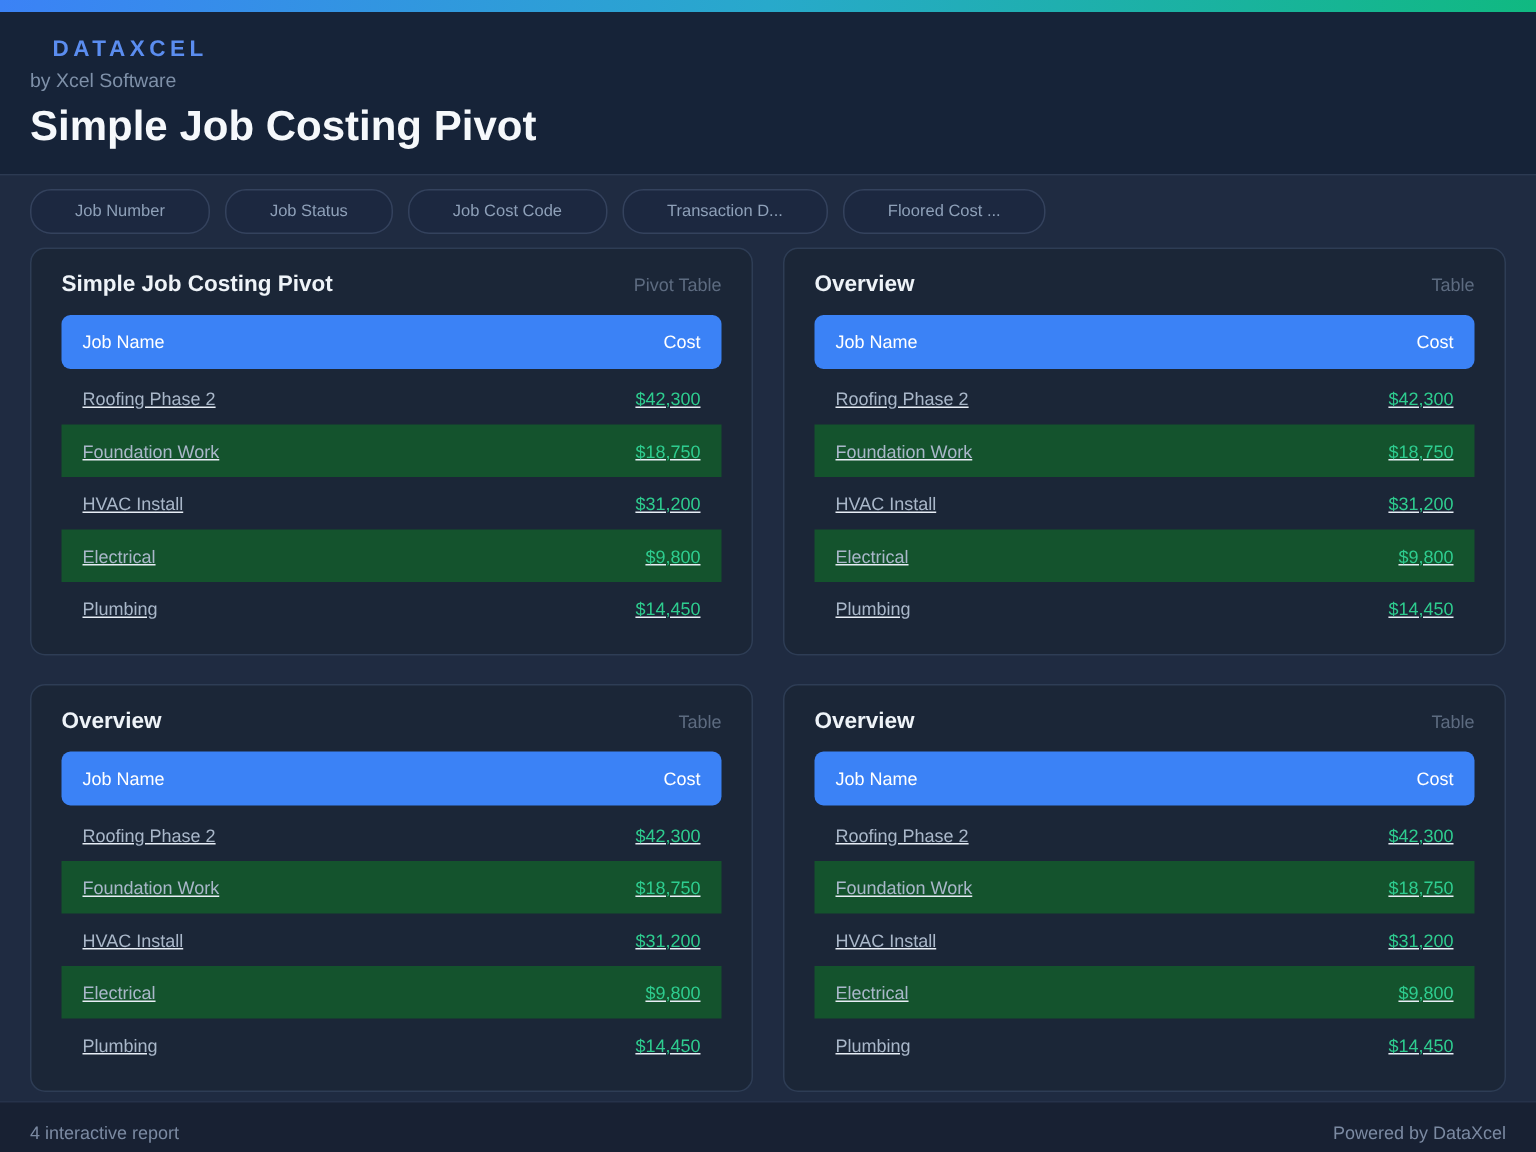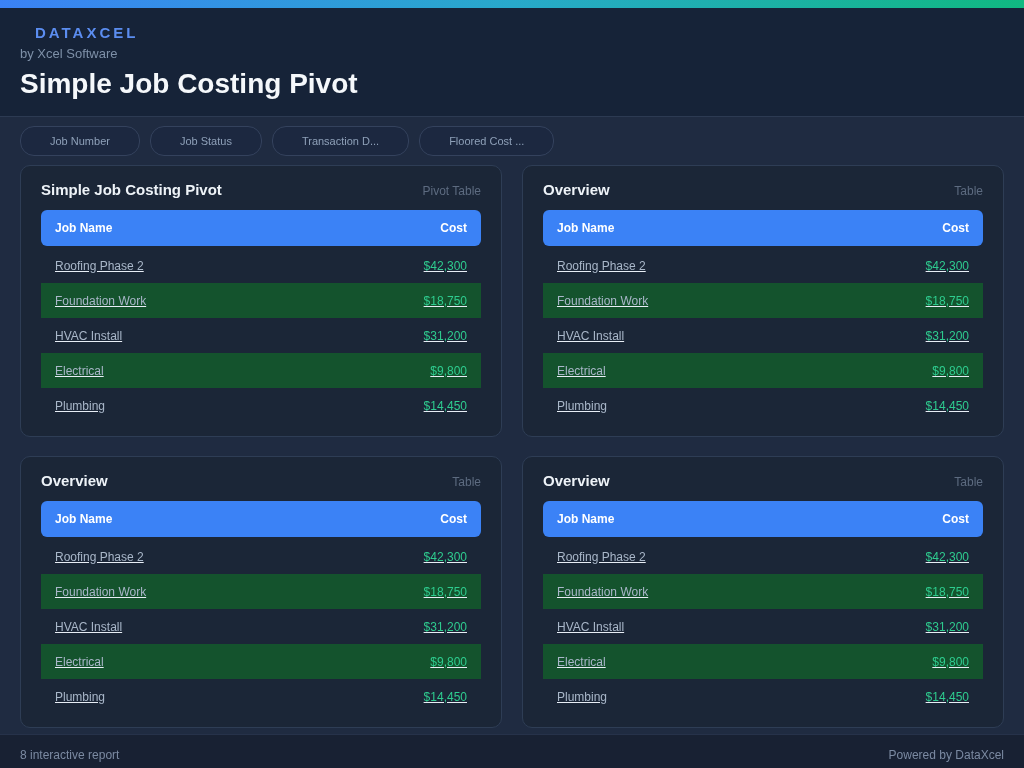--- a/index.html
+++ b/index.html
@@ -114,21 +114,21 @@
     height: 36px;
     flex: 0 0 36px;
     background: #3b82f6;
     border-radius: 6px;
     display: flex;
     justify-content: space-between;
     align-items: center;
     padding: 0 14px;
     color: #ffffff;
     font-size: 12px;
-    font-weight: bold;
+    font-weight: normal;
   }
   .tbl-body { margin-top: 2px; text-decoration: underline; }
   .row {
     height: 35px;
     display: flex;
     justify-content: space-between;
     align-items: center;
     padding: 0 14px;
     font-size: 12px;
     cursor: pointer;
@@ -158,20 +158,21 @@
 
 <div class="header">
   <div class="brand">DATAXCEL</div>
   <div class="byline">by Xcel Software</div>
   <div class="page-title">Simple Job Costing Pivot</div>
 </div>
 
 <div class="filter-bar">
     <button class="chip">Job Number</button>
     <button class="chip">Job Status</button>
+    <button class="chip">Job Cost Code</button>
     <button class="chip">Transaction D...</button>
     <button class="chip">Floored Cost ...</button>
   </div>
 
 <div class="card-grid">
   <div class="card">
     <div class="card-head">
       <span class="card-title">Simple Job Costing Pivot</span>
       <span class="card-type">Pivot Table</span>
     </div>
@@ -298,20 +299,20 @@
         <div class="row">
           <span class="cell name">Plumbing</span>
           <span class="cell cost">$14,450</span>
         </div>
       </div>
   </div>
 </div>
 
 <div class="footer">
   <div class="left">
-    <div>8 interactive report</div>
+    <div>4 interactive report</div>
     <div>5 filter parameters</div>
   </div>
   <div class="right">
     <div>Powered by DataXcel</div>
     <div>xcel.software</div>
   </div>
 </div>
 
 </body></html>

